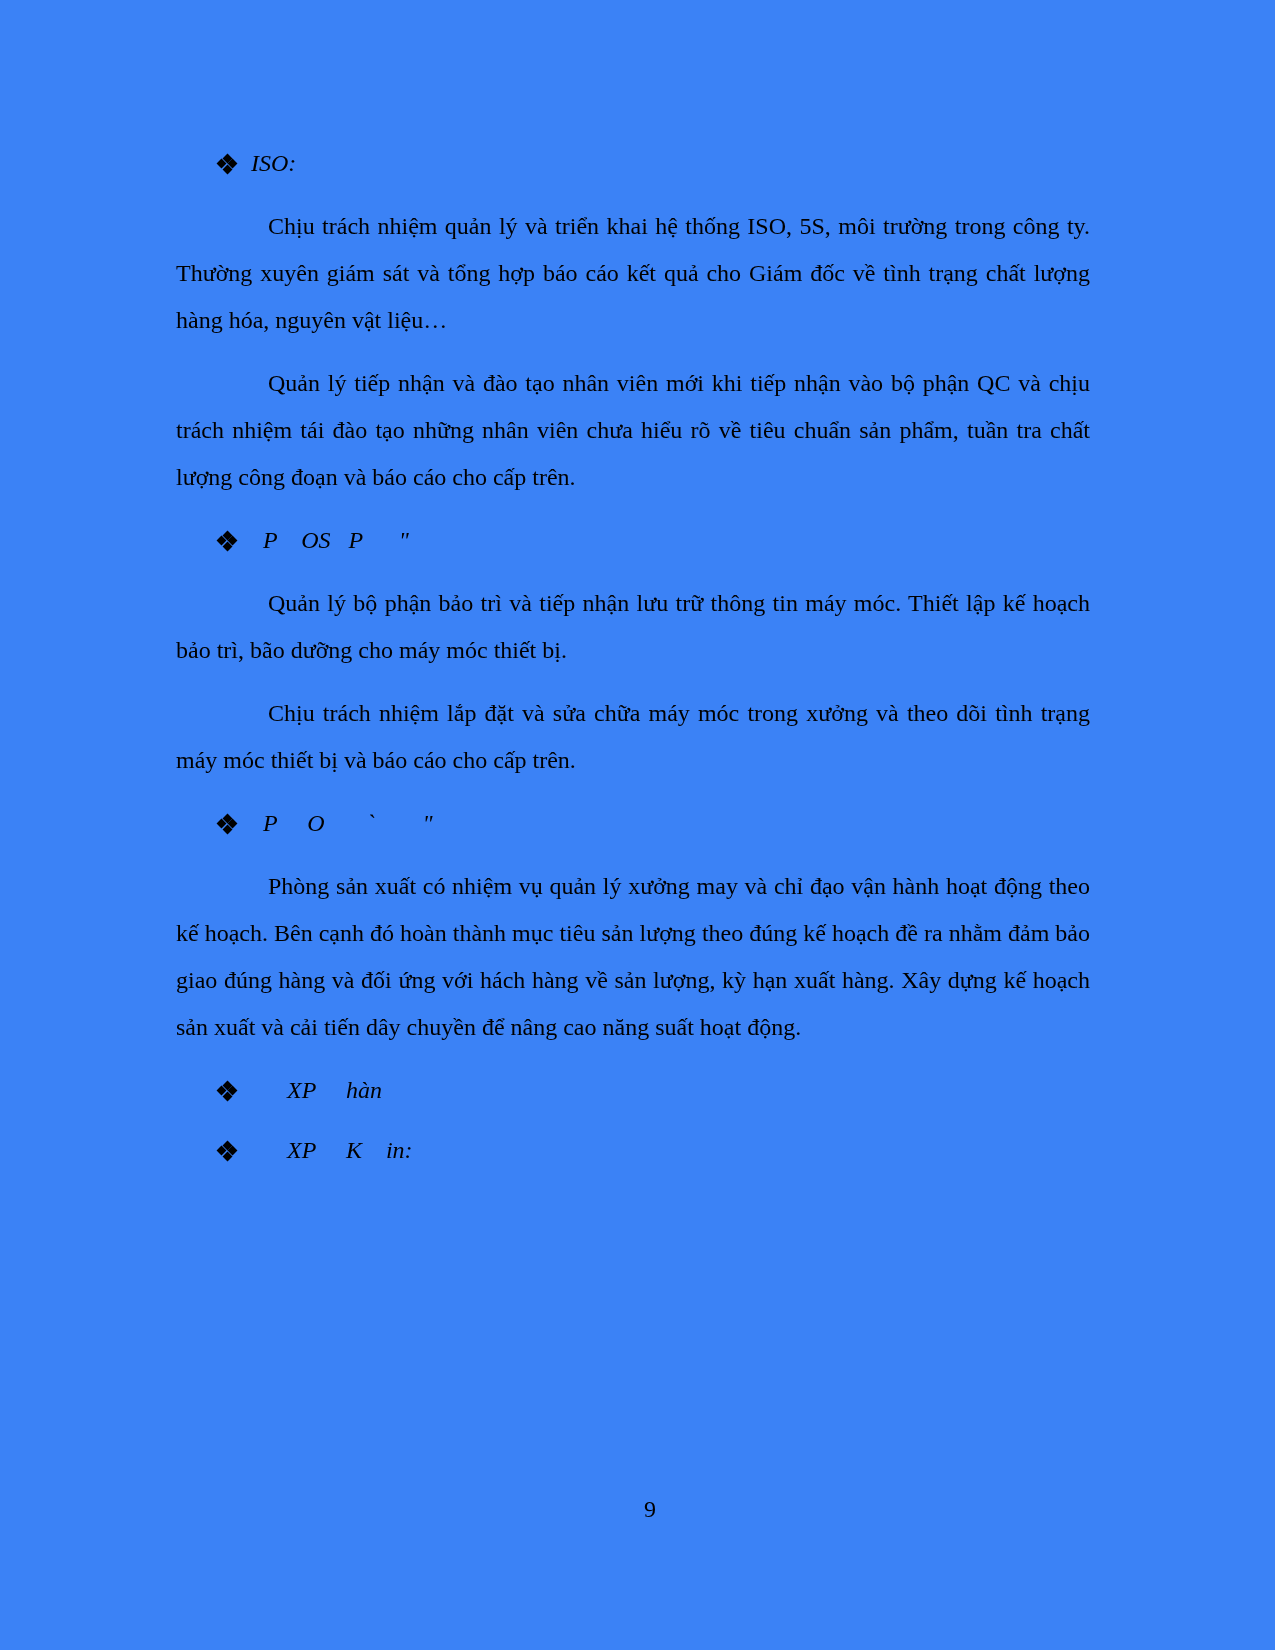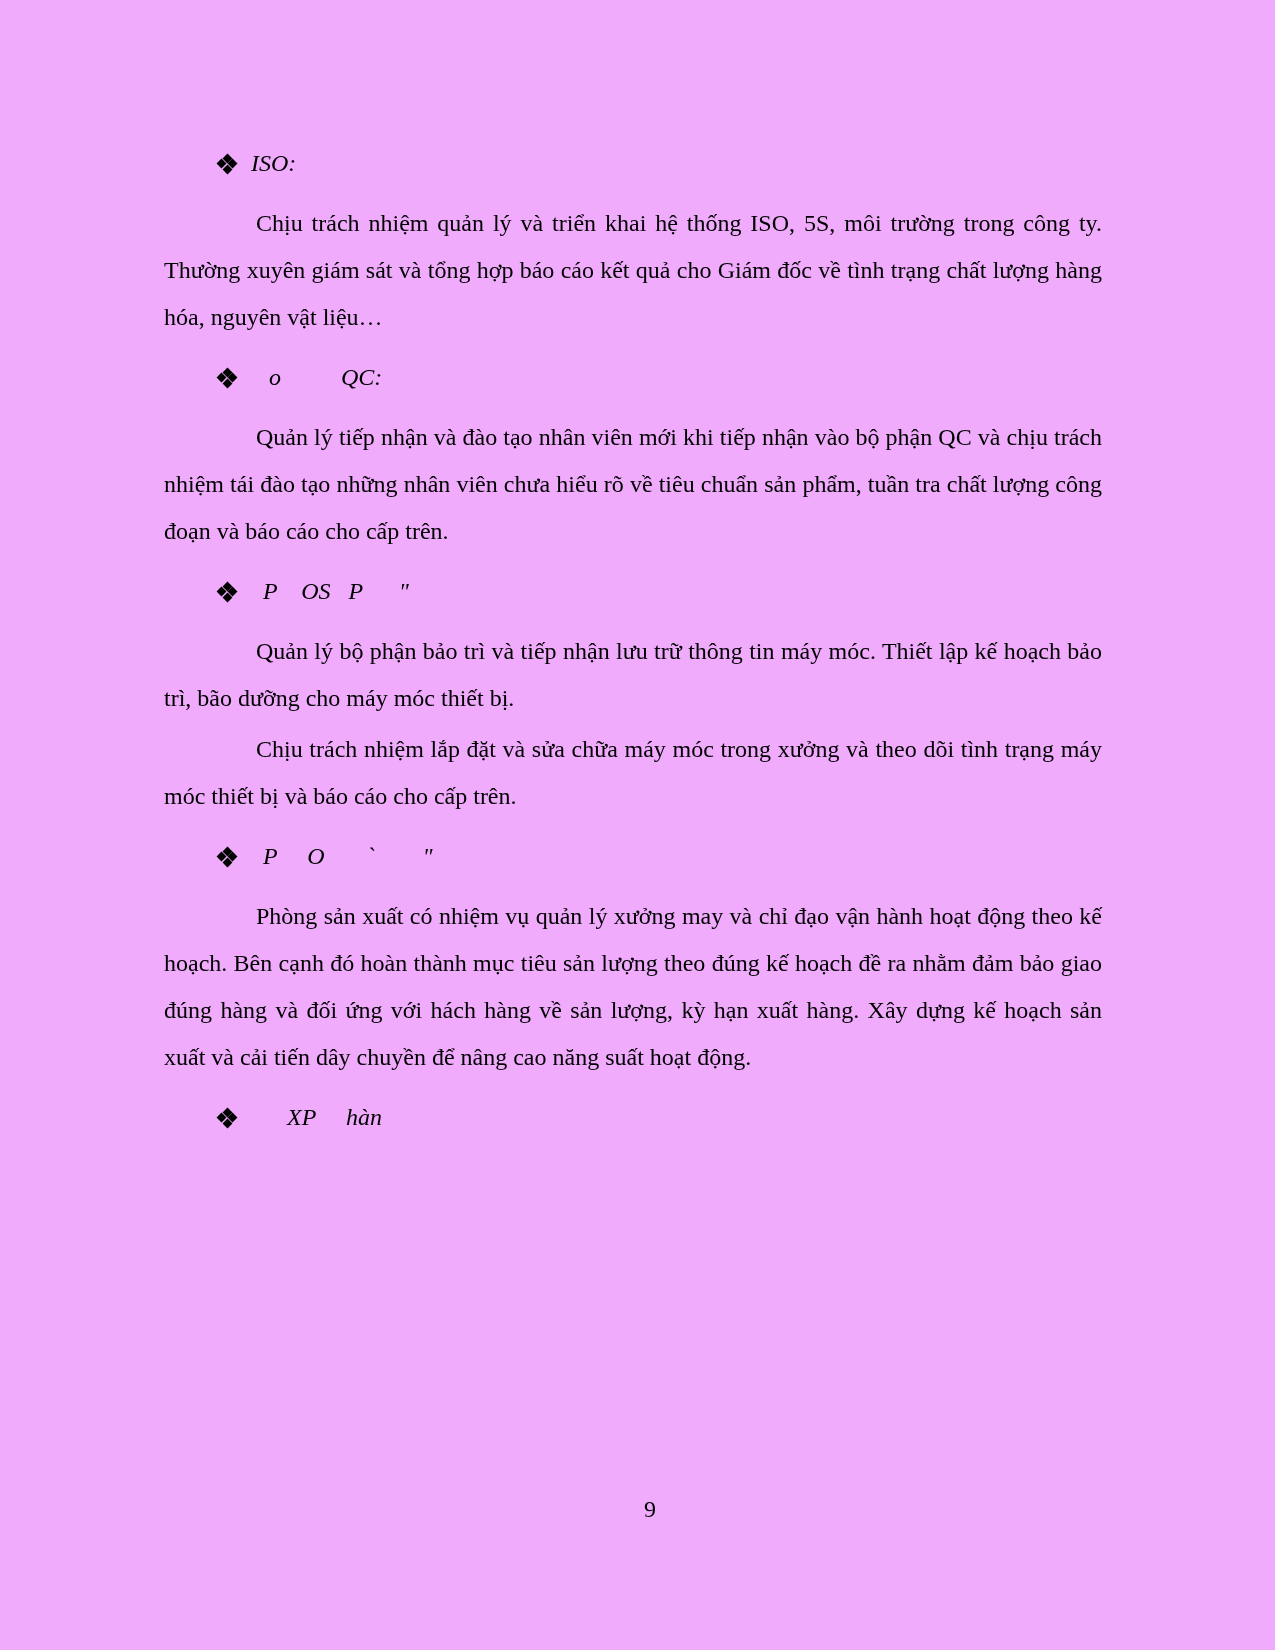--- a/index.html
+++ b/index.html
@@ -4,21 +4,21 @@
 <style>
   html, body {
     margin: 0;
     padding: 0;
     background: #ffffff;
   }
   .page {
     position: relative;
     width: 1275px;
     height: 1650px;
-    background: #f0abfc;
+    background: #3b82f6;
     color: #000000;
     font-family: "Liberation Serif", "DejaVu Serif", serif;
     overflow: hidden;
   }
   .content {
     position: absolute;
     left: 160px;
     top: 140px;
     width: 946px;
     font-size: 24px;
@@ -50,21 +50,21 @@
     transform: rotate(45deg);
   }
   .bullet .d.t { left: 5.5px; top: 0; }
   .bullet .d.l { left: 0;     top: 5.5px; }
   .bullet .d.r { left: 11px;  top: 5.5px; }
   .bullet .d.b { left: 5.5px; top: 11px; }
   .heading-text {
     white-space: pre-wrap;
   }
   .para {
-    margin: 4px;
+    margin: 16px;
     line-height: 47px;
     text-align: justify;
     text-indent: 92px;
   }
   .page-number {
     position: absolute;
     left: 25px;
     right: 0;
     top: 1496px;
     text-align: center;
@@ -81,29 +81,20 @@
       <span class="bullet">
           <i class="d t"></i>
           <i class="d l"></i>
           <i class="d r"></i>
           <i class="d b"></i>
         </span>
       <span class="heading-text">ISO:</span>
     </div>
     <p class="para">Chịu trách nhiệm quản lý và triển khai hệ thống ISO, 5S, môi trường trong công ty. Thường xuyên giám sát và tổng hợp báo cáo kết quả cho Giám đốc về tình trạng chất lượng hàng hóa, nguyên vật liệu…</p>
 
-    <div class="heading">
-      <span class="bullet">
-          <i class="d t"></i>
-          <i class="d l"></i>
-          <i class="d r"></i>
-          <i class="d b"></i>
-        </span>
-      <span class="heading-text">   o          QC:</span>
-    </div>
     <p class="para">Quản lý tiếp nhận và đào tạo nhân viên mới khi tiếp nhận vào bộ phận QC và chịu trách nhiệm tái đào tạo những nhân viên chưa hiểu rõ về tiêu chuẩn sản phẩm, tuần tra chất lượng công đoạn và báo cáo cho cấp trên.</p>
 
     <div class="heading">
       <span class="bullet">
           <i class="d t"></i>
           <i class="d l"></i>
           <i class="d r"></i>
           <i class="d b"></i>
         </span>
       <span class="heading-text">  P    OS   P      "</span>
@@ -126,17 +117,26 @@
     <div class="heading">
       <span class="bullet">
           <i class="d t"></i>
           <i class="d l"></i>
           <i class="d r"></i>
           <i class="d b"></i>
         </span>
       <span class="heading-text">      XP     hàn</span>
     </div>
 
+    <div class="heading">
+      <span class="bullet">
+          <i class="d t"></i>
+          <i class="d l"></i>
+          <i class="d r"></i>
+          <i class="d b"></i>
+        </span>
+      <span class="heading-text">      XP     K    in:</span>
+    </div>
 
   </div>
 
   <div class="page-number">9</div>
 </div>
 
 </body></html>

